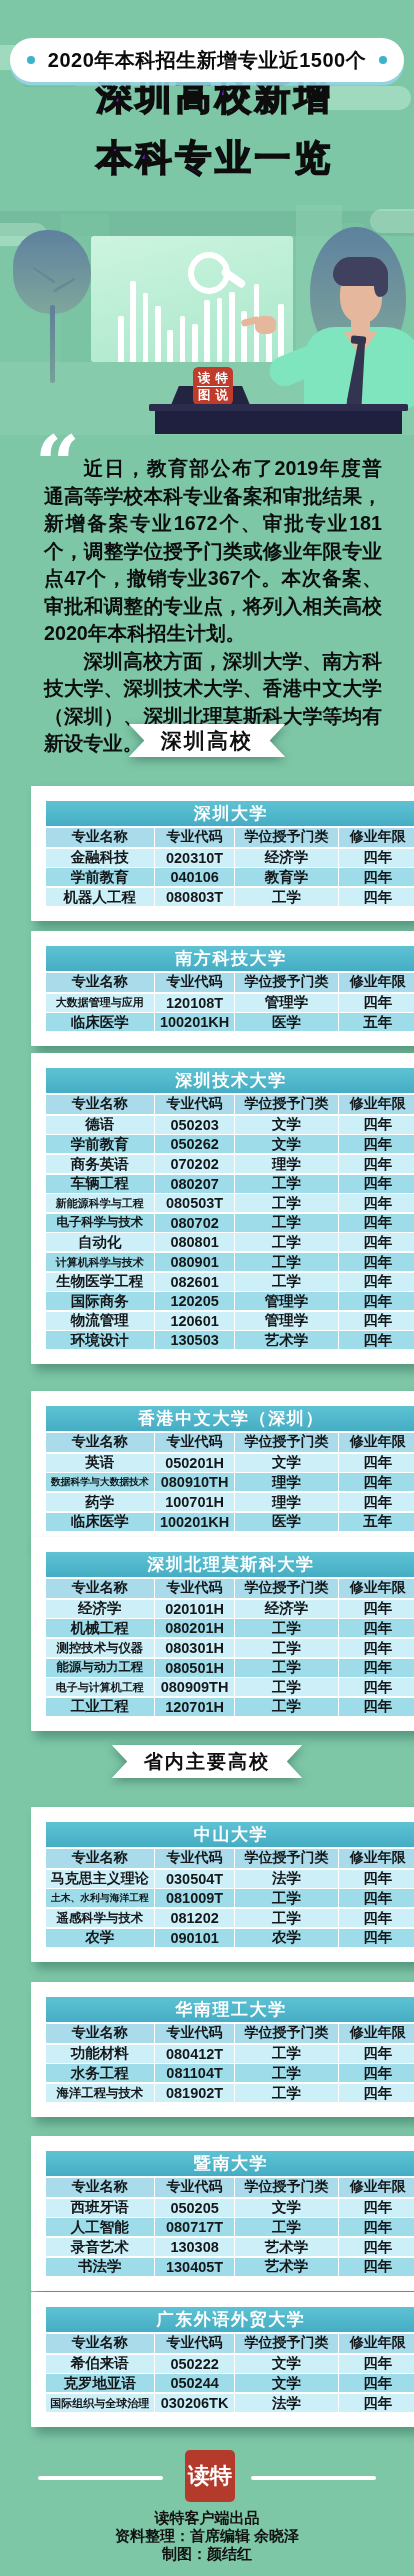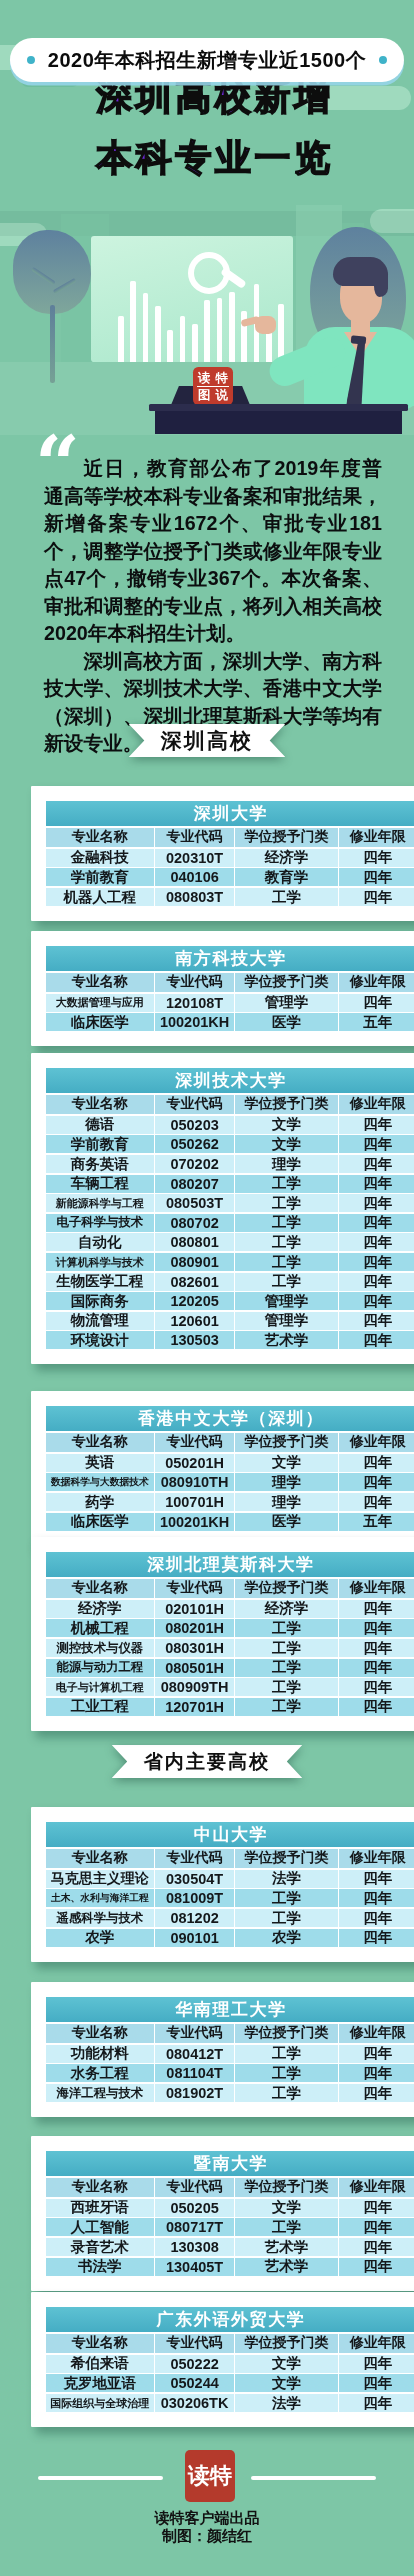--- a/index.html
+++ b/index.html
@@ -425,16 +425,17 @@
           <div class="cell ra">四年</div>
         </div>
       </div>
     </div>
 
   <div class="f-line" style="left:38px;"></div>
   <div class="f-line" style="left:251px;"></div>
   <div class="f-logo">读特</div>
   <div class="f-text">
     <div>读特客户端出品</div>
+    <div>资料整理：首席编辑 余晓泽</div>
     <div>制图：颜结红</div>
   </div>
 </div>
 
 
 </body></html>

